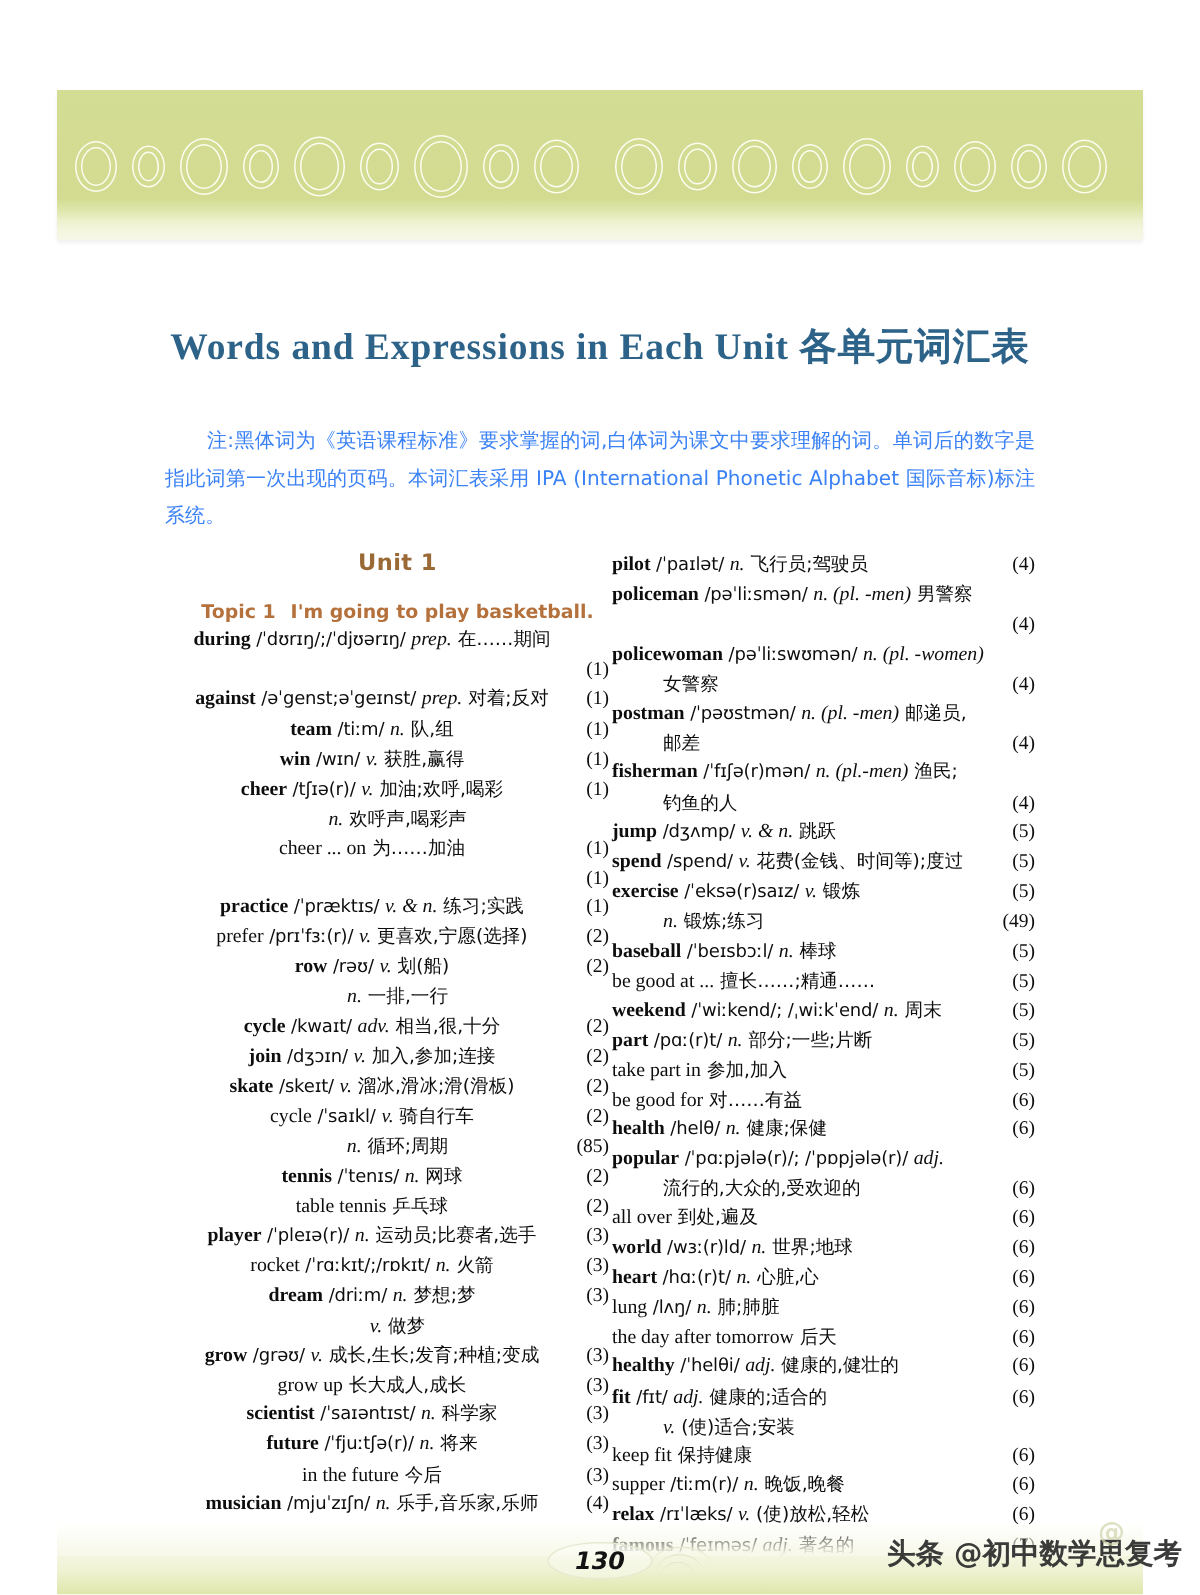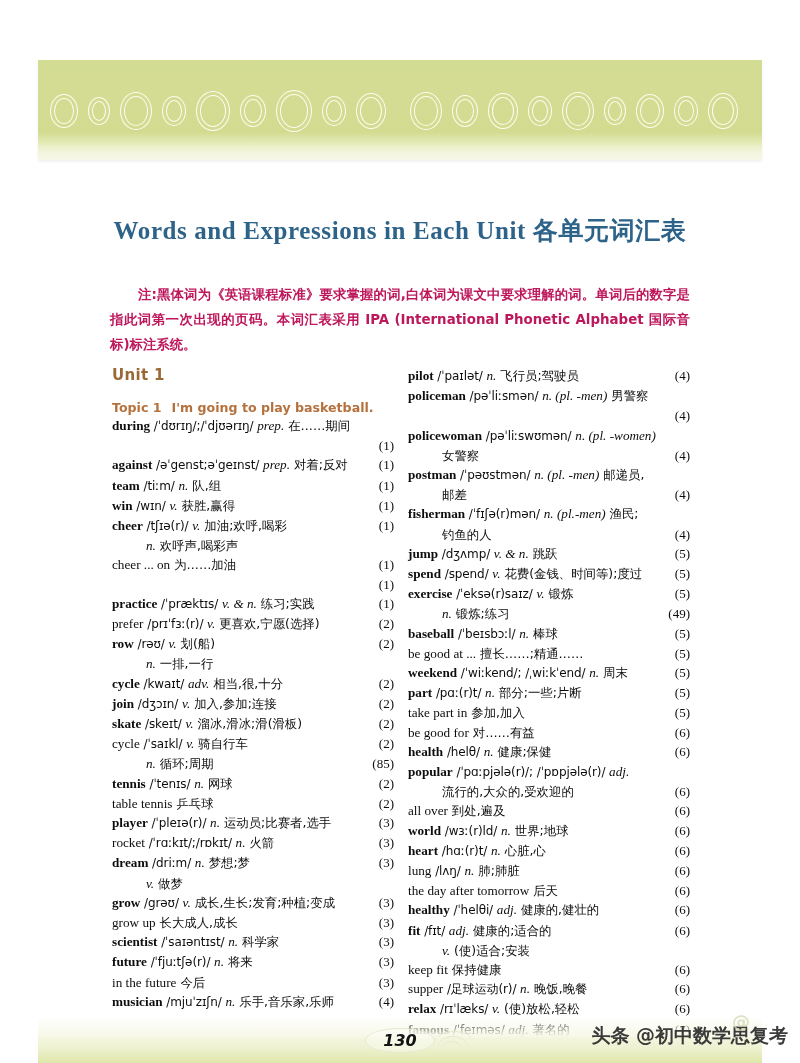--- a/index.html
+++ b/index.html
@@ -44,34 +44,34 @@
     font-family:"Liberation Serif", serif;
     font-weight:bold;
     font-size:25px;
     letter-spacing:.6px;
   }
 
   
   .note{
     position:absolute;left:110px;top:282px;width:580px;
     font-family:"DejaVu Sans", sans-serif;
-    font-weight:bold;
+    font-weight:normal;
     font-size:13.4px;
     line-height:25px;
-    color:#be185d;
+    color:#3b82f6;
     text-indent:28px;
     text-align:justify;
   }
 
   
   .cols{
     position:absolute;left:112px;top:366px;width:594px;height:640px;
   }
   .col{position:absolute;top:0;width:282px;}
-  .col-left{left:0;}
+  .col-left{left:12px;text-align:center;}
   .col-right{left:296px;}
 
   .unit-head{
     font-family:"DejaVu Sans", sans-serif;
     font-weight:bold;font-size:15px;color:#9a6a36;
     margin:0 0 16px 0;letter-spacing:.3px;
   }
   .topic-head{
     font-family:"DejaVu Sans", sans-serif;
     font-weight:bold;font-size:12.6px;color:#b5713c;
@@ -279,21 +279,21 @@
           <div class="entry cont"><span class="cn">流行的,大众的,受欢迎的</span><span class="pg">(6)</span></div>
           <div class="entry"><span class="hw light">all over</span><span class="cn"> 到处,遍及</span><span class="pg">(6)</span></div>
           <div class="entry"><span class="hw">world</span><span class="ph"> /wɜː(r)ld/ </span><span class="pos">n.</span><span class="cn"> 世界;地球</span><span class="pg">(6)</span></div>
           <div class="entry"><span class="hw">heart</span><span class="ph"> /hɑː(r)t/ </span><span class="pos">n.</span><span class="cn"> 心脏,心</span><span class="pg">(6)</span></div>
           <div class="entry"><span class="hw light">lung</span><span class="ph"> /lʌŋ/ </span><span class="pos">n.</span><span class="cn"> 肺;肺脏</span><span class="pg">(6)</span></div>
           <div class="entry"><span class="hw light">the day after tomorrow</span><span class="cn"> 后天</span><span class="pg">(6)</span></div>
           <div class="entry"><span class="hw">healthy</span><span class="ph"> /ˈhelθi/ </span><span class="pos">adj.</span><span class="cn"> 健康的,健壮的</span><span class="pg">(6)</span></div>
           <div class="entry"><span class="hw">fit</span><span class="ph"> /fɪt/ </span><span class="pos">adj.</span><span class="cn"> 健康的;适合的</span><span class="pg">(6)</span></div>
           <div class="entry cont"><span class="pos"> v.</span><span class="cn"> (使)适合;安装</span></div>
           <div class="entry"><span class="hw light">keep fit</span><span class="cn"> 保持健康</span><span class="pg">(6)</span></div>
-          <div class="entry"><span class="hw light">supper</span><span class="ph"> /足球运动(r)/ </span><span class="pos">n.</span><span class="cn"> 晚饭,晚餐</span><span class="pg">(6)</span></div>
+          <div class="entry"><span class="hw light">supper</span><span class="ph"> /tiːm(r)/ </span><span class="pos">n.</span><span class="cn"> 晚饭,晚餐</span><span class="pg">(6)</span></div>
           <div class="entry"><span class="hw">relax</span><span class="ph"> /rɪˈlæks/ </span><span class="pos">v.</span><span class="cn"> (使)放松,轻松</span><span class="pg">(6)</span></div>
           <div class="entry"><span class="hw">famous</span><span class="ph"> /ˈfeɪməs/ </span><span class="pos">adj.</span><span class="cn"> 著名的</span><span class="pg">(7)</span></div>
         </div>
     </div>
   </div>
 
   <div class="footer-wave"></div>
   <div class="footer-strip"></div>
 
   <div class="page-num-wrap">

